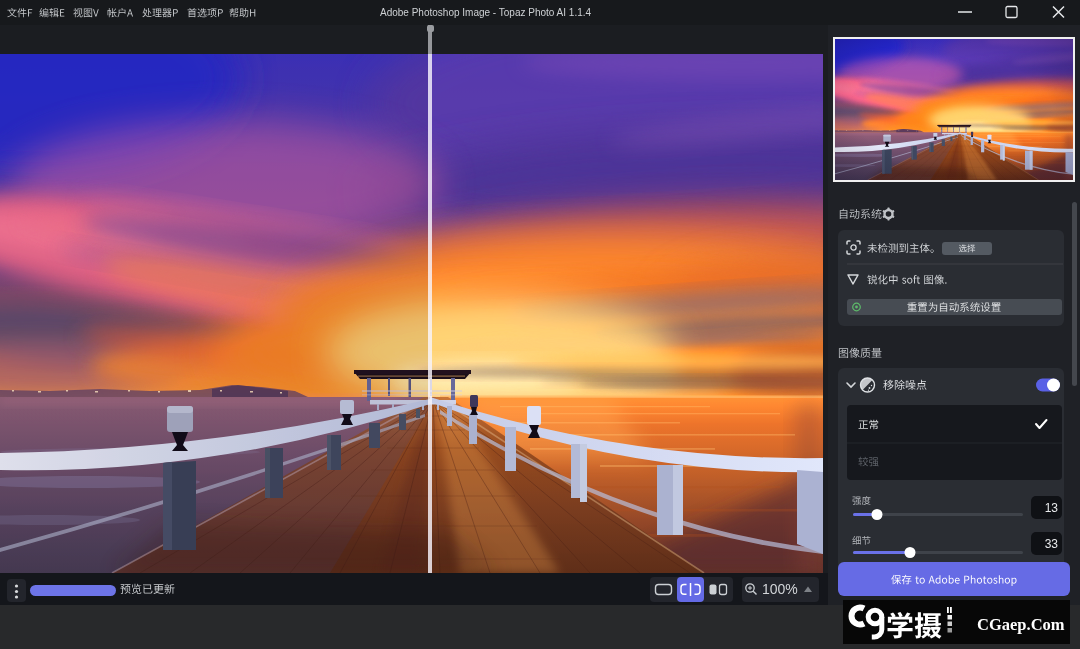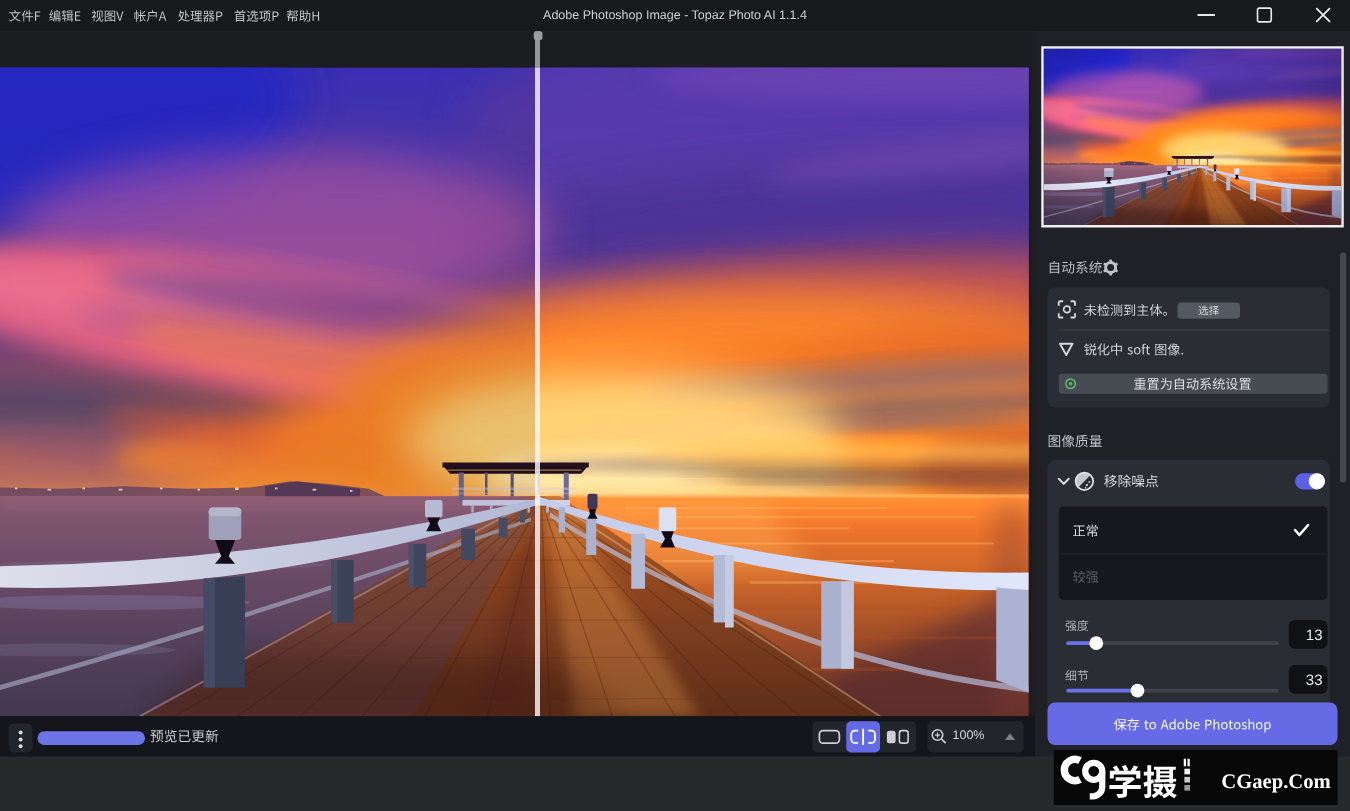--- a/index.html
+++ b/index.html
@@ -263,21 +263,21 @@
       <path transform="translate(197.0,16.5) scale(0.01000,-0.01000)" d="M320 490H951V423H320ZM436 701H909V636H436ZM603 836H678V460H603ZM446 810 518 795Q497 720 463 651Q428 582 390 534Q383 540 371 547Q359 555 347 562Q335 570 326 574Q367 618 398 681Q429 744 446 810ZM679 456H753V191Q753 173 758 168Q763 163 782 163Q785 163 796 163Q807 163 820 163Q833 163 845 163Q856 163 861 163Q873 163 880 171Q886 179 889 204Q892 229 893 282Q900 276 912 269Q923 263 936 259Q949 255 959 252Q955 188 947 154Q938 120 919 106Q901 93 869 93Q864 93 850 93Q836 93 820 93Q804 93 790 93Q777 93 771 93Q734 93 714 102Q694 110 686 132Q679 153 679 191ZM504 454H579Q573 388 560 332Q546 276 520 229Q494 183 450 146Q407 110 339 83Q335 93 327 104Q319 116 310 126Q301 137 293 144Q354 166 393 196Q432 226 454 265Q477 304 488 351Q498 399 504 454ZM61 765 118 806Q148 783 179 754Q209 726 236 697Q262 668 278 644L216 597Q202 622 176 652Q151 682 120 711Q90 741 61 765ZM251 456V71H179V386H56V456ZM245 101Q268 101 290 85Q311 69 349 46Q396 18 459 11Q522 3 601 3Q658 3 724 5Q790 8 853 11Q917 15 966 20Q962 11 958 -3Q953 -18 949 -32Q946 -47 945 -58Q915 -60 872 -62Q829 -63 780 -65Q731 -66 684 -67Q637 -68 600 -68Q513 -68 449 -58Q384 -48 335 -19Q306 -1 283 16Q260 34 243 34Q225 34 201 18Q177 3 151 -23Q124 -49 95 -80L45 -15Q80 17 115 44Q150 70 183 86Q217 101 245 101Z"></path>
       <path transform="translate(207.0,16.5) scale(0.01000,-0.01000)" d="M46 722H363V650H46ZM172 689H247V194H172ZM29 184Q70 195 125 211Q180 227 243 246Q305 265 369 284L379 219Q292 189 204 159Q117 130 48 106ZM381 796H957V728H381ZM623 766 712 753Q694 710 675 666Q655 622 638 591L570 605Q585 640 600 685Q615 731 623 766ZM618 500H693V289Q693 240 681 189Q669 138 636 90Q602 42 537 -1Q472 -44 366 -77Q362 -69 353 -58Q345 -48 336 -37Q327 -26 319 -19Q421 9 481 46Q541 82 571 124Q600 165 609 208Q618 250 618 289ZM689 91 736 138Q775 114 818 85Q860 56 899 27Q937 -2 961 -26L911 -79Q888 -55 850 -25Q813 5 771 36Q728 66 689 91ZM417 624H891V155H816V556H490V153H417Z"></path>
       <path transform="translate(217.0,16.5) scale(0.01000,-0.01000)" d="M101 0V733H310Q392 733 454 713Q516 692 550 645Q584 598 584 518Q584 441 550 391Q516 341 455 316Q394 292 314 292H193V0ZM193 367H302Q398 367 445 403Q492 439 492 518Q492 598 444 628Q395 658 298 658H193Z"></path>
     </g>
     <g fill="#c7cacd">
       <path transform="translate(229.0,16.5) scale(0.01000,-0.01000)" d="M66 761H534V700H66ZM50 490H540V429H50ZM87 627H513V568H87ZM584 798H873V733H656V303H584ZM858 798H873L886 801L938 770Q910 731 878 688Q845 645 814 607Q878 567 903 531Q929 495 929 461Q930 428 917 407Q904 385 880 371Q868 365 851 361Q835 357 820 355Q795 353 764 352Q733 352 704 355Q703 369 696 387Q689 405 680 418Q712 415 739 414Q767 414 788 415Q799 416 810 418Q821 420 829 423Q855 434 855 466Q855 493 828 526Q801 559 734 596Q757 628 780 662Q803 695 824 727Q844 760 858 784ZM274 840H350V544Q350 513 339 475Q328 437 303 397Q278 357 234 320Q190 284 122 257Q113 269 97 285Q82 301 69 311Q131 332 171 361Q210 391 233 424Q255 457 264 488Q274 520 274 544ZM458 341H536V-78H458ZM150 262H821V194H226V-26H150ZM789 262H866V56Q866 29 857 12Q848 -4 824 -13Q800 -21 759 -22Q718 -24 655 -24Q652 -9 645 9Q637 27 629 41Q661 41 690 40Q718 40 739 40Q760 40 768 40Q781 41 785 45Q789 48 789 58Z"></path>
       <path transform="translate(239.0,16.5) scale(0.01000,-0.01000)" d="M466 613H890V542H466ZM857 613H929Q929 613 929 606Q929 598 929 590Q929 581 929 576Q925 417 921 308Q917 198 911 129Q906 59 897 21Q888 -17 876 -33Q862 -53 845 -61Q828 -69 804 -72Q781 -74 743 -74Q706 -73 666 -71Q665 -55 659 -34Q653 -14 643 1Q686 -2 722 -3Q758 -4 773 -4Q786 -4 795 -1Q804 2 811 11Q821 23 828 59Q835 95 840 163Q846 230 850 337Q854 444 857 597ZM633 840H706Q706 725 703 614Q700 504 687 402Q674 300 644 210Q615 121 562 47Q509 -27 426 -82Q417 -68 401 -52Q385 -36 371 -26Q451 24 501 92Q551 161 578 245Q606 330 617 426Q628 522 631 626Q633 731 633 840ZM106 791H433V140H362V723H174V77H106ZM34 95Q90 106 164 121Q238 136 321 154Q405 172 488 190L494 122Q415 104 335 85Q255 66 182 49Q108 32 48 18ZM142 576H395V509H142ZM142 362H395V295H142Z"></path>
       <path transform="translate(249.0,16.5) scale(0.01000,-0.01000)" d="M101 0V733H193V426H535V733H628V0H535V346H193V0Z"></path>
     </g>
   </svg>
-<div class="abs" style="left:380px;top:0;width:320px;height:25px;line-height:25px;text-align:center;font-size:10px;color:#ced1d4">Adobe Photoshop Image - Topaz Photo AI 1.1.4</div>
+<div class="abs" style="left:380px;top:0;width:320px;height:25px;line-height:25px;text-align:left;font-size:10px;color:#ced1d4">Adobe Photoshop Image - Topaz Photo AI 1.1.4</div>
 <svg class="abs" style="left:940px;top:0" width="140" height="25" viewBox="0 0 140 25">
 <line x1="18" y1="12" x2="32" y2="12" stroke="#e6e8ea" stroke-width="1.5"></line>
 <rect x="66" y="6.5" width="11" height="11" rx="1.5" fill="none" stroke="#e6e8ea" stroke-width="1.3"></rect>
 <path d="M113,6.5 L124,17.5 M124,6.5 L113,17.5" stroke="#e6e8ea" stroke-width="1.5"></path>
 </svg>
 <div class="abs" style="left:0;top:25px;width:828px;height:580px;background:#1b1d21"></div>
 <svg class="abs" style="left:0;top:54px;filter:saturate(1.12) contrast(1.04)" width="823" height="519">
     <use href="#ph" width="100%" height="100%"></use>
   </svg>
 <div class="abs" style="left:0;top:54px;width:428px;height:519px;background:#140e28;opacity:.09"></div>
@@ -298,21 +298,21 @@
 <path d="M694.5,11.5 h2.5 a3,3 0 0 1 3,3 v3.8 a3,3 0 0 1 -3,3 h-2.5" fill="none" stroke="#fff" stroke-width="1.4"></path>
 <line x1="690.5" y1="10" x2="690.5" y2="23" stroke="#fff" stroke-width="1.5"></line>
 <rect x="709.5" y="11.5" width="7" height="10" rx="2" fill="#ccd0d4"></rect>
 <rect x="719.5" y="11.5" width="7" height="10" rx="2" fill="none" stroke="#ccd0d4" stroke-width="1.3"></rect>
 <rect x="742" y="4" width="77" height="25" rx="4" fill="#23252c"></rect>
 <circle cx="750" cy="15" r="4.2" fill="none" stroke="#ccd0d4" stroke-width="1.3"></circle>
 <line x1="753.2" y1="18.2" x2="756.5" y2="21.5" stroke="#ccd0d4" stroke-width="1.4"></line>
 <path d="M748,15 h4 M750,13 v4" stroke="#ccd0d4" stroke-width="1"></path>
 <polygon points="804,19 812,19 808,13.5" fill="#7d8187"></polygon>
 </svg>
-<div class="abs" style="left:762px;top:573px;width:40px;height:32px;line-height:32px;font-size:10px;color:#d2d5d8">100%</div>
+<div class="abs" style="left:762px;top:573px;width:40px;height:32px;line-height:32px;font-size:14px;color:#d2d5d8">100%</div>
 <svg class="abs" style="left:120px;top:573px" width="120" height="32" viewBox="0 0 120 32">
     <g fill="#ced1d4">
       <path transform="translate(0.0,20.0) scale(0.01100,-0.01100)" d="M59 792H384V725H59ZM38 470H420V403H38ZM203 441H275V8Q275 -22 267 -39Q259 -56 238 -65Q217 -74 182 -76Q148 -78 96 -78Q94 -63 87 -42Q80 -22 72 -6Q111 -7 143 -7Q174 -7 184 -7Q195 -6 199 -3Q203 0 203 10ZM361 792H377L391 796L437 764Q414 726 383 686Q352 646 319 611Q286 575 255 549Q248 559 235 571Q222 584 212 592Q240 616 268 648Q296 680 321 714Q346 749 361 778ZM399 470H409L420 473L467 460Q448 403 425 342Q403 282 383 241L326 256Q338 281 351 316Q364 350 376 388Q389 425 399 459ZM88 608 129 656Q167 632 211 603Q254 573 295 545Q335 517 361 496L318 441Q293 462 253 492Q213 521 170 552Q126 583 88 608ZM464 796H959V728H464ZM684 763 767 752Q752 709 737 665Q722 621 709 589L644 603Q655 637 666 682Q678 727 684 763ZM670 495H741V294Q741 247 732 197Q723 146 694 97Q665 49 608 5Q552 -40 456 -75Q449 -63 436 -47Q423 -31 410 -21Q499 9 552 47Q604 85 629 128Q654 171 662 214Q670 257 670 295ZM725 88 775 134Q806 110 841 81Q877 52 908 24Q940 -5 960 -26L908 -79Q889 -56 858 -27Q827 2 792 33Q757 63 725 88ZM500 628H919V154H846V559H570V152H500Z"></path>
       <path transform="translate(11.0,20.0) scale(0.01100,-0.01100)" d="M578 738H935V671H578ZM586 841 658 826Q642 765 620 706Q598 646 571 594Q545 543 515 503Q508 508 497 516Q485 523 473 530Q461 537 451 541Q497 597 531 677Q566 757 586 841ZM644 626 708 653Q735 630 761 602Q788 573 809 546Q831 518 844 496L777 464Q764 487 743 516Q721 544 696 573Q670 602 644 626ZM115 784H188V502H115ZM324 830H397V469H324ZM528 183H603V27Q603 9 613 3Q623 -2 658 -2Q667 -2 688 -2Q710 -2 736 -2Q763 -2 786 -2Q809 -2 820 -2Q840 -2 850 5Q861 12 865 34Q869 57 871 102Q883 93 903 86Q922 79 937 76Q933 19 922 -12Q912 -42 890 -54Q867 -66 827 -66Q821 -66 803 -66Q785 -66 762 -66Q740 -66 716 -66Q693 -66 675 -66Q657 -66 651 -66Q602 -66 576 -58Q549 -50 538 -30Q528 -10 528 26ZM457 326H535V246Q535 215 527 180Q519 146 495 111Q471 76 425 42Q379 8 303 -24Q227 -55 114 -82Q109 -73 101 -62Q93 -51 84 -40Q75 -29 66 -22Q176 1 247 28Q319 55 361 83Q403 112 424 141Q444 169 450 197Q457 224 457 248ZM196 439H819V127H741V372H270V121H196Z"></path>
       <path transform="translate(22.0,20.0) scale(0.01100,-0.01100)" d="M146 605H222V101Q222 69 233 52Q243 35 271 29Q300 22 355 22Q370 22 407 22Q444 22 492 22Q539 22 588 22Q636 22 676 22Q715 22 736 22Q777 22 802 30Q828 38 842 60Q856 81 863 119Q871 158 876 218Q886 211 900 205Q913 199 927 194Q941 189 952 187Q945 118 933 72Q921 26 898 -1Q876 -28 836 -40Q797 -52 735 -52Q725 -52 696 -52Q668 -52 628 -52Q589 -52 546 -52Q503 -52 464 -52Q425 -52 397 -52Q369 -52 359 -52Q278 -52 231 -39Q184 -26 165 7Q146 40 146 102ZM187 440H777V366H187ZM93 778H825V316H747V703H93Z"></path>
       <path transform="translate(33.0,20.0) scale(0.01100,-0.01100)" d="M65 787H935V719H65ZM467 758H545V370Q545 312 536 257Q527 203 501 153Q475 103 425 59Q375 15 293 -20Q212 -55 92 -81Q88 -72 80 -60Q72 -48 64 -36Q55 -23 47 -15Q164 7 241 37Q318 67 363 104Q409 142 431 184Q453 227 460 274Q467 321 467 371ZM228 411V309H798V411ZM228 571V471H798V571ZM156 634H873V247H156ZM252 238Q300 164 367 118Q434 72 522 47Q611 22 722 11Q833 1 969 -3Q959 -16 950 -37Q940 -58 937 -77Q798 -71 683 -57Q568 -42 475 -12Q382 19 310 73Q238 127 188 212Z"></path>
       <path transform="translate(44.0,20.0) scale(0.01100,-0.01100)" d="M586 502H958V432H586ZM61 735H503V672H61ZM50 339H507V273H50ZM46 507H519V443H46ZM775 473H848V-75H775ZM126 651 187 665Q203 633 214 593Q226 553 230 525L165 507Q162 536 152 577Q141 617 126 651ZM377 667 447 652Q431 607 413 561Q395 514 379 481L318 495Q328 519 339 549Q350 579 361 611Q371 642 377 667ZM866 822 927 767Q879 749 820 734Q761 719 698 707Q635 695 577 687Q574 699 567 715Q560 732 553 744Q609 753 668 765Q726 778 778 793Q830 807 866 822ZM214 827 282 844Q300 814 318 777Q335 740 343 714L273 693Q266 720 249 758Q232 796 214 827ZM251 468H320V17Q320 -9 313 -24Q307 -38 290 -47Q273 -55 247 -57Q221 -59 184 -59Q183 -45 176 -27Q170 -9 162 5Q188 4 209 4Q231 4 239 5Q251 5 251 18ZM553 744H623V400Q623 346 619 284Q616 222 605 159Q594 96 574 37Q553 -22 518 -71Q513 -63 502 -54Q491 -46 480 -37Q469 -29 460 -25Q503 35 522 109Q542 182 547 258Q553 334 553 400ZM360 213 411 240Q436 203 460 159Q484 114 495 83L442 51Q430 84 406 130Q383 176 360 213ZM135 235 196 220Q179 168 151 117Q124 66 94 30Q85 38 69 50Q53 61 41 68Q71 101 96 145Q120 189 135 235Z"></path>
     </g>
   </svg>
 <div class="abs" style="left:828px;top:25px;width:252px;height:580px;background:#1f2126"></div>

